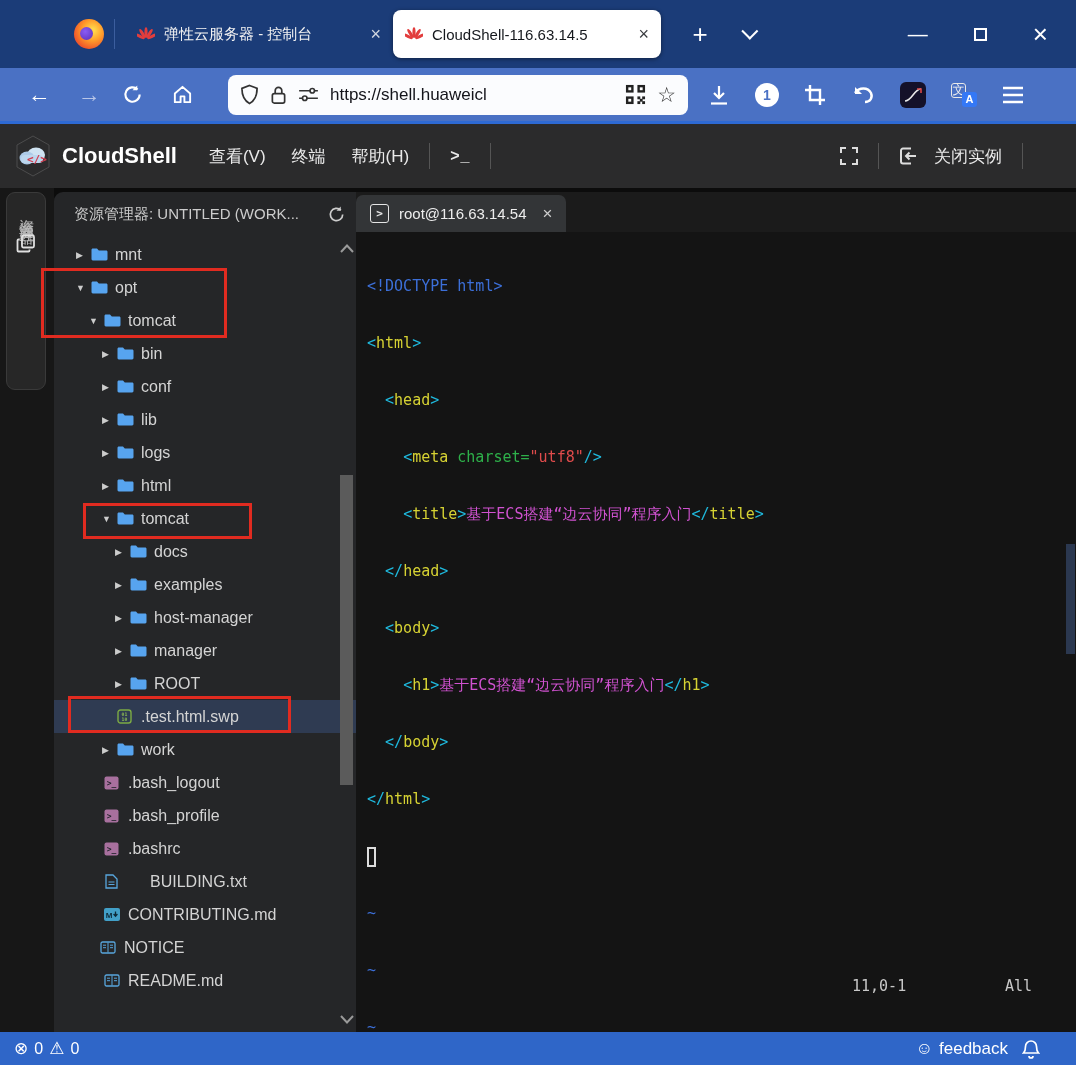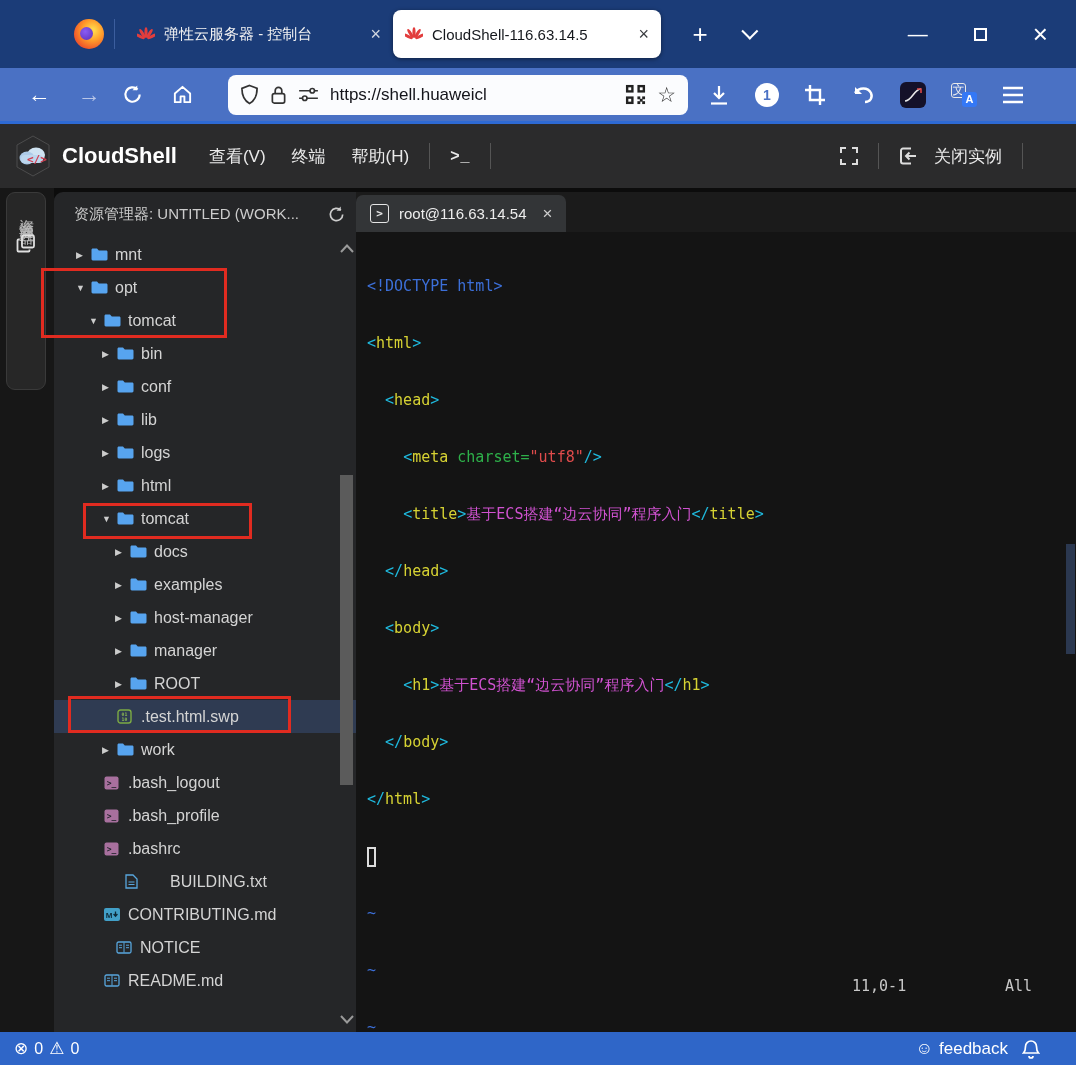--- a/index.html
+++ b/index.html
@@ -469,42 +469,42 @@
           <div class="tree-row" style="padding-left: 48px;">
             <span class="tree-arrow" style="width: 2px;"></span>
             <span class="tree-icon">
               <svg width="15" height="14" viewBox="0 0 15 14">
                 <rect x="0.5" y="0.5" width="14" height="13" rx="2" fill="#a8709e"></rect>
                 <text x="7.5" y="10" font-size="8" fill="#25252e" text-anchor="middle" font-family="monospace" font-weight="bold">&gt;_</text>
               </svg>
             </span>
             <span class="tree-label">.bashrc</span>
           </div>
-          <div class="tree-row" style="padding-left: 48px; gap: 21px;">
+          <div class="tree-row" style="padding-left: 28px; gap: 21px;">
             <span class="tree-arrow" style="width: 2px;"></span>
             <span class="tree-icon">
               <svg width="13" height="15" viewBox="0 0 13 15">
                 <path d="M1 1 h7 l4 4 v9 H1 Z" fill="none" stroke="#58a6dd" stroke-width="1.3"></path>
                 <path d="M3.5 8 h6 M3.5 10.5 h6" stroke="#58a6dd" stroke-width="1"></path>
               </svg>
             </span>
             <span class="tree-label">BUILDING.txt</span>
           </div>
           <div class="tree-row" style="padding-left: 48px;">
             <span class="tree-arrow" style="width: 2px;"></span>
             <span class="tree-icon">
               <svg width="16" height="13" viewBox="0 0 16 13">
                 <rect width="16" height="13" rx="2" fill="#42a0c8"></rect>
                 <text x="5" y="9.5" font-size="8" fill="#0e2a38" text-anchor="middle" font-weight="bold" font-family="sans-serif">M</text>
                 <path d="M11.5 3.5 v4 M9.6 6 l1.9 2.2 L13.4 6" stroke="#0e2a38" stroke-width="1.3" fill="none"></path>
               </svg>
             </span>
             <span class="tree-label">CONTRIBUTING.md</span>
           </div>
-          <div class="tree-row" style="padding-left: 60px;">
+          <div class="tree-row" style="padding-left: 44px;">
             <span class="tree-arrow" style="width: 2px;"></span>
             <span class="tree-icon">
               <svg width="16" height="13" viewBox="0 0 16 13">
                 <rect x="1" y="1" width="14" height="11" rx="1.5" fill="none" stroke="#58a6dd" stroke-width="1.3"></rect>
                 <path d="M8 1.5 v10 M3 4.2 h3 M3 6.7 h3 M10 4.2 h3 M10 6.7 h3" stroke="#58a6dd" stroke-width="1"></path>
               </svg>
             </span>
             <span class="tree-label">NOTICE</span>
           </div>
           <div class="tree-row" style="padding-left: 48px;">

